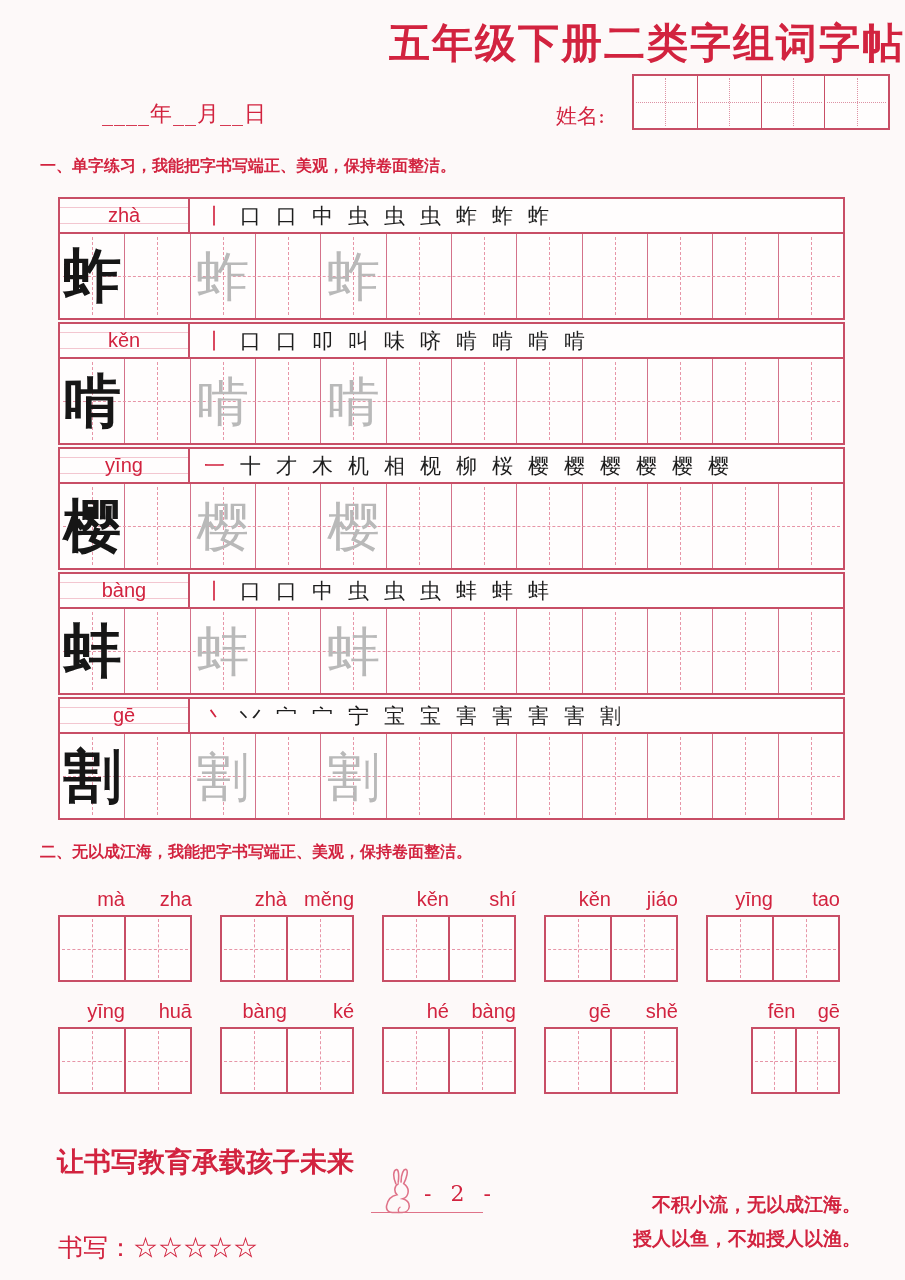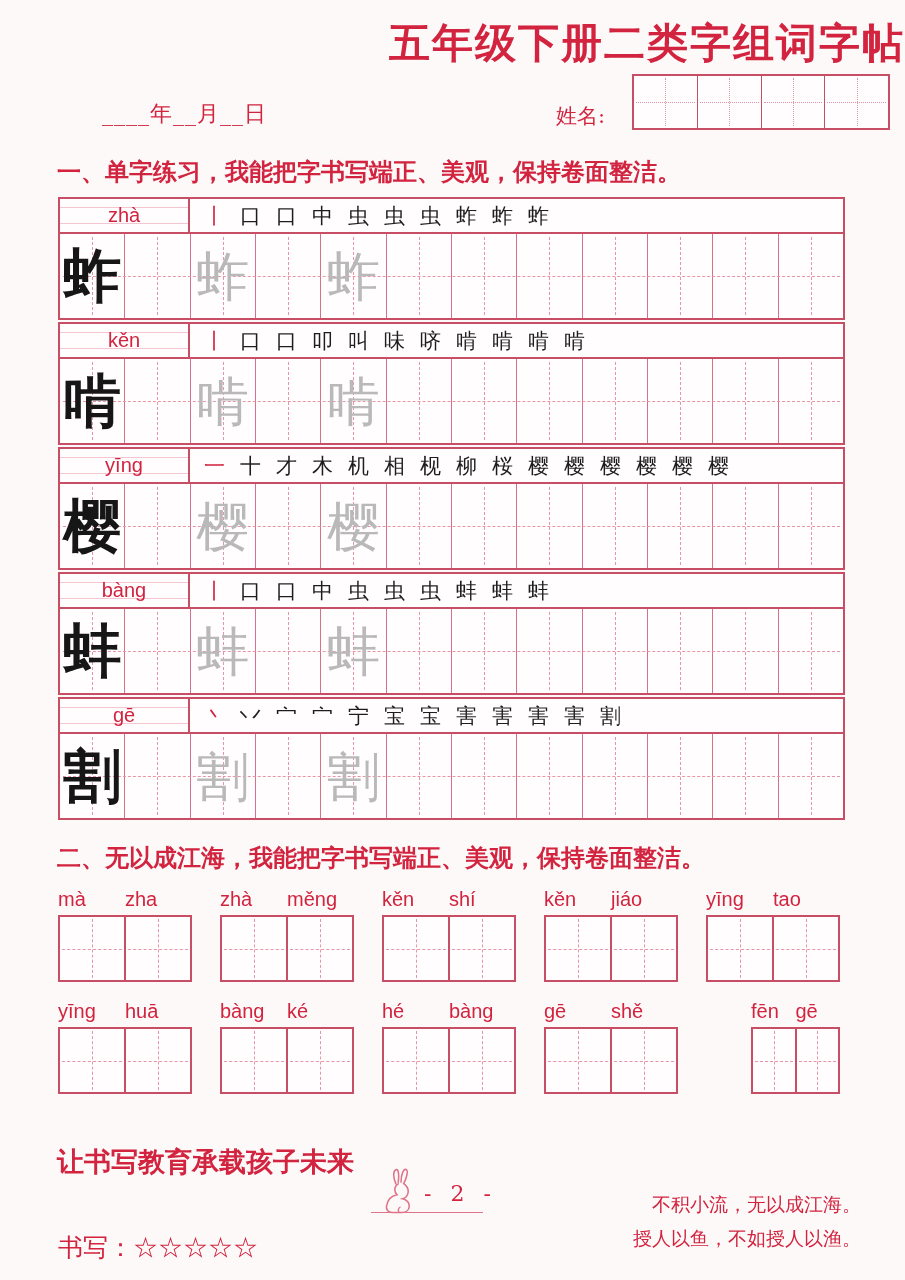--- a/index.html
+++ b/index.html
@@ -37,21 +37,21 @@
   }
   .name-grid{
     position:absolute;left:632px;top:74px;width:258px;height:56px;
     border:2px solid var(--border);display:flex;background:#fffdfd;
   }
   .ng-cell{flex:1;position:relative;border-right:1.5px solid var(--border);}
   .ng-cell:last-child{border-right:none;}
   .ng-cell::before{content:"";position:absolute;left:50%;top:2px;bottom:2px;border-left:1px dotted var(--dot);}
   .ng-cell::after{content:"";position:absolute;top:50%;left:2px;right:2px;border-top:1px dotted var(--dot);}
   .sec-heading{
-    position:absolute;left:57px;font-size:24px;font-weight:bold;color:var(--red);
+    position:absolute;left:40px;font-size:16px;font-weight:bold;color:var(--red);
   }
   #sec1-heading{top:156px;}
   #sec2-heading{top:842px;}
 
   .practice-block{position:absolute;left:58px;width:787px;height:123px;}
   .pb-header{
     height:35px;border:2px solid var(--border);border-bottom:none;
     display:flex;background:#fffdfd;
   }
   .pinyin-box{
@@ -79,33 +79,33 @@
   .p-char{
     position:absolute;inset:0;z-index:2;
     display:flex;align-items:center;justify-content:center;
     font-family:"DejaVu Serif", serif;line-height:1;
   }
   .p-char.ink{font-size:58px;color:var(--ink);font-weight:bold;}
   .p-char.trace{font-size:53px;color:var(--trace);}
 
   .word-group{position:absolute;width:134px;height:94px;}
   .wg-pinyins{height:24px;display:flex;margin-bottom:3px;}
-  .wg-pinyins span{flex:1;text-align:left;color:var(--red);font-size:20px;}
+  .wg-pinyins span{flex:1;text-align:right;color:var(--red);font-size:20px;}
   .wg-boxes{height:67px;border:2px solid var(--border);display:flex;background:#fffdfd;}
   .wg-cell{flex:1;position:relative;border-right:2px solid var(--border);}
   .wg-cell:last-child{border-right:none;}
   .wg-cell::before{content:"";position:absolute;left:50%;top:2px;bottom:2px;border-left:1.5px dashed var(--guide);}
   .wg-cell::after{content:"";position:absolute;top:50%;left:2px;right:2px;border-top:1.5px dashed var(--guide);}
 
   .rating{position:absolute;left:58px;top:1231px;font-size:25px;color:var(--red);font-family:"DejaVu Serif", serif;}
   .slogan{position:absolute;left:57px;top:1144px;font-size:27px;font-weight:bold;color:var(--red);}
   .rabbit{position:absolute;left:381px;top:1168px;width:38px;height:46px;}
   .pagenum{position:absolute;left:424px;top:1181px;font-size:22px;color:var(--red);letter-spacing:6px;font-family:"DejaVu Serif", serif;}
   .page-rule{position:absolute;left:371px;top:1212px;width:112px;border-top:1.5px solid #df7389;}
-  .quote{position:absolute;right:44px;text-align:left;font-size:19px;color:var(--red);font-family:"DejaVu Serif", serif;}
+  .quote{position:absolute;right:44px;text-align:left;font-size:19px;color:var(--red);font-family:"DejaVu Serif", serif;font-weight:bold;}
   #quote1{top:1192px;}
   #quote2{top:1226px;}
 </style>
 </head>
 <body>
 
 <div class="page-title">五年级下册二类字组词字帖</div>
 
 <div class="date-line">____年__月__日</div>
 <div class="name-label">姓名:</div>

